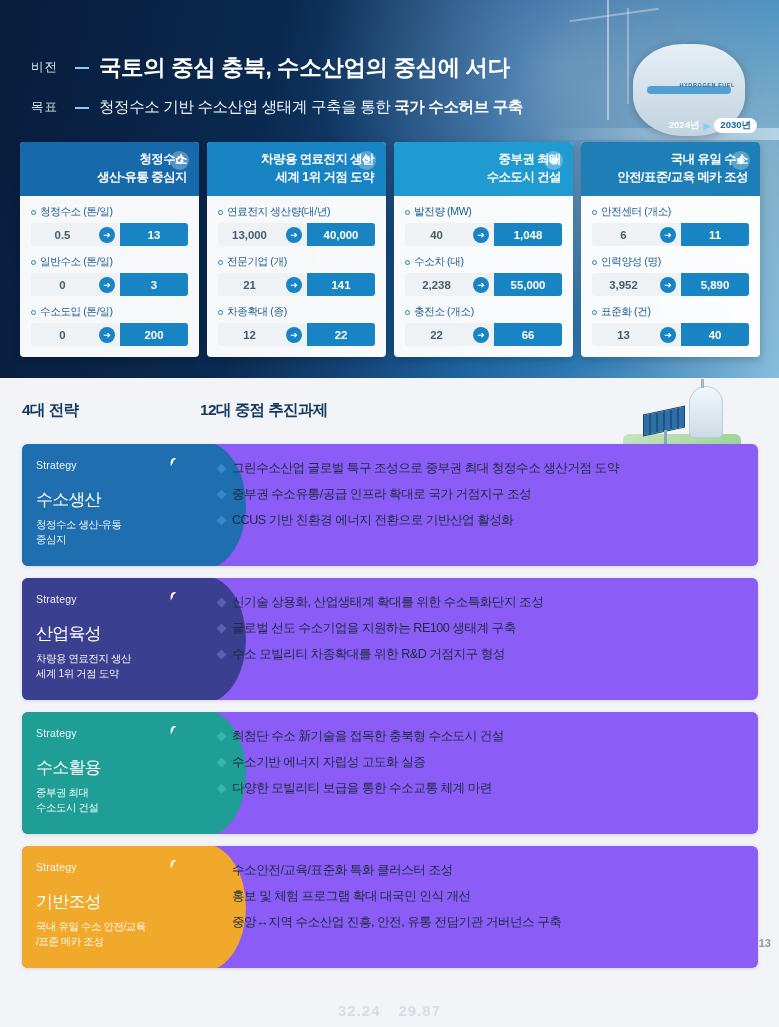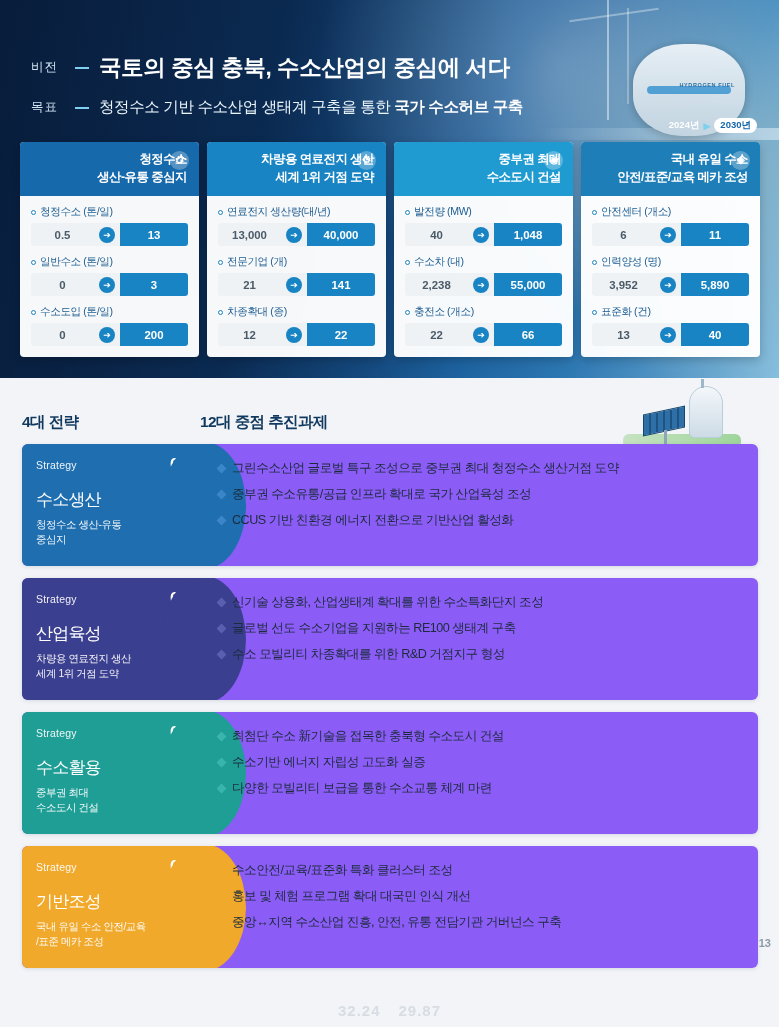--- a/index.html
+++ b/index.html
@@ -162,21 +162,21 @@
     display: flex; align-items: center; justify-content: center;
   }
 
   
   .strat-wrap {
     position: absolute; left: 0; top: 378px;
     width: 779px; height: 649px;
     background: #f2f4f7;
   }
   .sec-head {
-    position: absolute; left: 22px; top: 34px;
+    position: absolute; left: 22px; top: 22px;
     display: flex; align-items: flex-end;
   }
   .sec-h1 {
     font-size: 15.5px; font-weight: bold; color: #11395f; letter-spacing: -0.6px;
     width: 178px;
   }
   .sec-h2 {
     font-size: 15.5px; font-weight: bold; color: #11395f; letter-spacing: -0.6px;
   }
 
@@ -538,21 +538,21 @@
       <div class="s-desc" style="white-space:pre-line">청정수소 생산-유통
 중심지</div>
     </div>
     <div class="s-right">
       <div class="task">
           <span class="dia"></span>
           <span>그린수소산업 글로벌 특구 조성으로 중부권 최대 청정수소 생산거점 도약</span>
         </div>
       <div class="task">
           <span class="dia"></span>
-          <span>중부권 수소유통/공급 인프라 확대로 국가 산업육성 조성</span>
+          <span>중부권 수소유통/공급 인프라 확대로 국가 거점지구 조성</span>
         </div>
       <div class="task">
           <span class="dia"></span>
           <span>CCUS 기반 친환경 에너지 전환으로 기반산업 활성화</span>
         </div>
     </div>
   </div>
 
   <div class="strategy s2">
     <div class="s-left">

